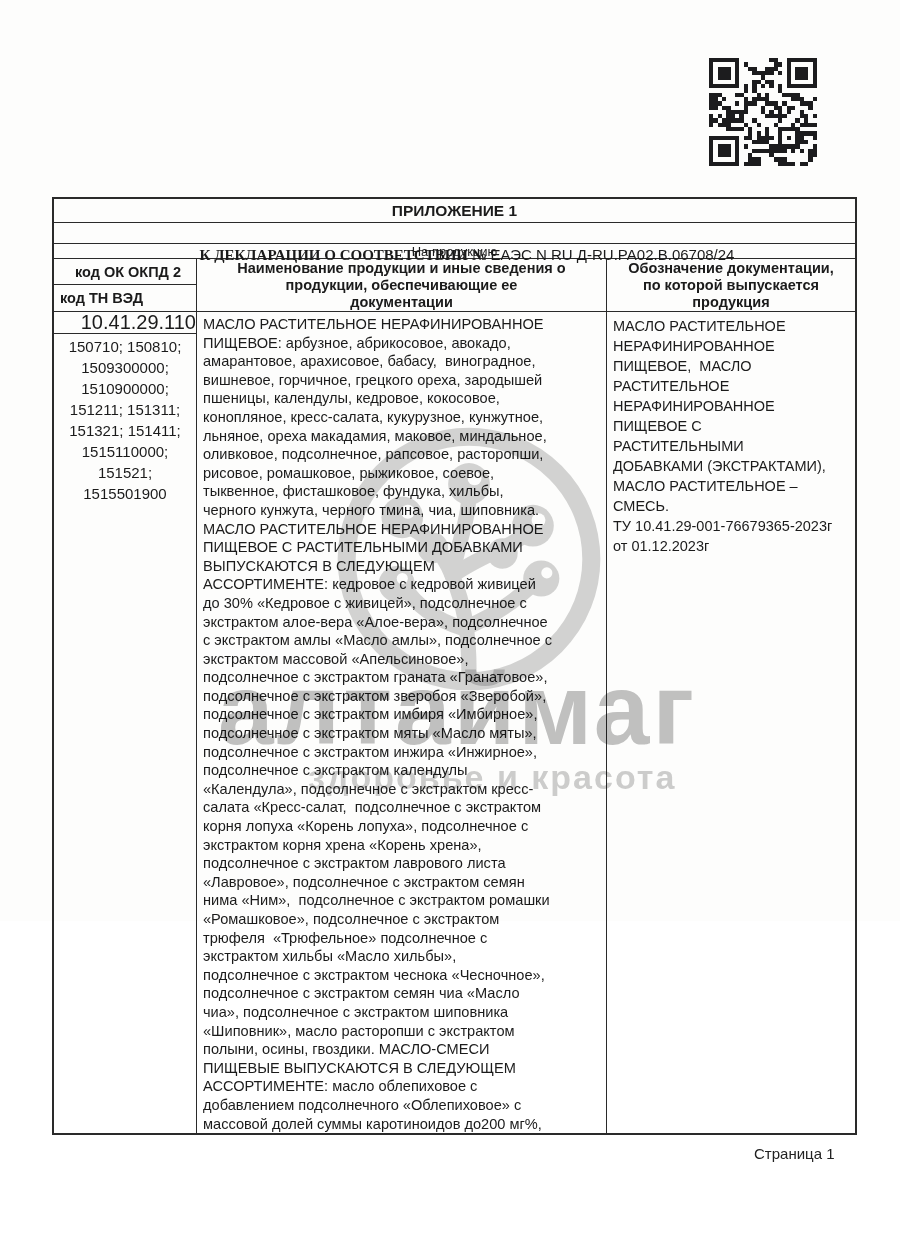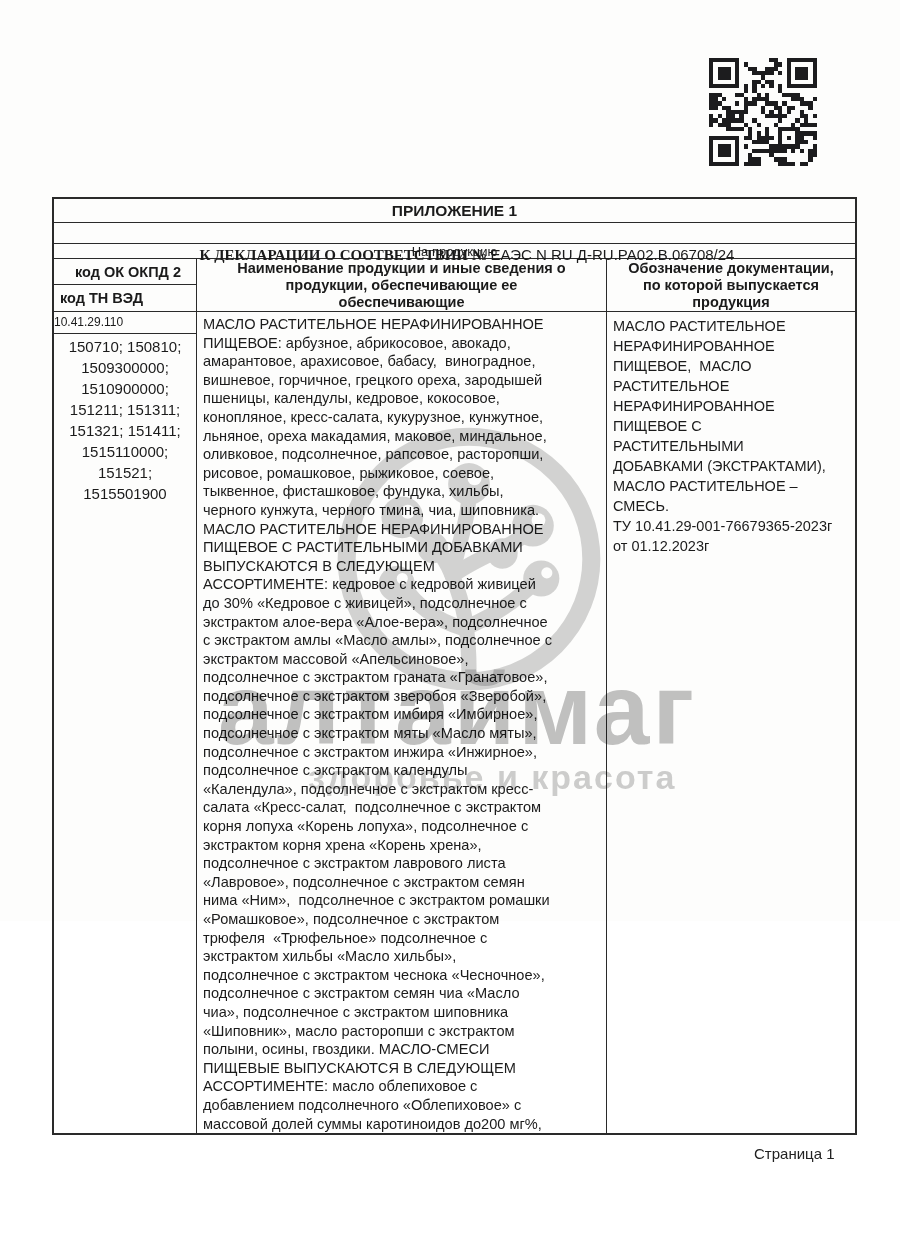--- a/index.html
+++ b/index.html
@@ -23,21 +23,21 @@
   .c1 { width:143px; border-right:1.5px solid #2a2a2a; flex:none; }
   .c2 { width:410px; border-right:1.5px solid #2a2a2a; flex:none; }
   .c3 { flex:1; }
   .hdr-row .c2, .hdr-row .c3 { font-weight:bold; font-size:14.5px; line-height:17px;
         text-align:center; padding-top:1px; }
   .h-top { height:26px; line-height:27px; font-weight:bold; font-size:14.5px;
            padding-left:6px; text-align:center; border-bottom:1.5px solid #2a2a2a; }
   .h-bot { height:25px; line-height:26px; font-weight:bold; font-size:14.5px;
            padding-left:6px; text-align:left; }
   .body-row { height:821px; }
-  .okpd { height:22px; line-height:21px; text-align:left; font-size:12px;
+  .okpd { height:22px; line-height:21px; text-align:right; font-size:20px;
           border-bottom:1.5px solid #2a2a2a; }
   .tnved { padding-top:2px; }
   .tnved .line { text-align:center; font-size:15px; line-height:21px; white-space:pre; }
   .prod { padding:3px 0 0 6px; }
   .prod .line { font-size:14.6px; line-height:18.6px; white-space:pre; text-align:left; }
   .docs { padding:4px 0 0 6px; }
   .docs .line { font-size:14.5px; line-height:20px; white-space:pre; text-align:left; }
 
   
   .watermark { position:absolute; left:0; top:0; width:900px; height:1237px;
@@ -371,21 +371,21 @@
     <div class="trow r3">На продукцию</div>
 
     <div class="cols hdr-row">
       <div class="c1">
         <div class="h-top">код ОК ОКПД 2</div>
         <div class="h-bot">код ТН ВЭД</div>
       </div>
       <div class="c2">
           <div class="line">Наименование продукции и иные сведения о</div>
           <div class="line">продукции, обеспечивающие ее</div>
-          <div class="line">обеспечивающие</div>
+          <div class="line">документации</div>
         </div>
       <div class="c3">
           <div class="line">Обозначение документации,</div>
           <div class="line">по которой выпускается</div>
           <div class="line">продукция</div>
         </div>
     </div>
 
     <div class="cols body-row">
       <div class="c1">

